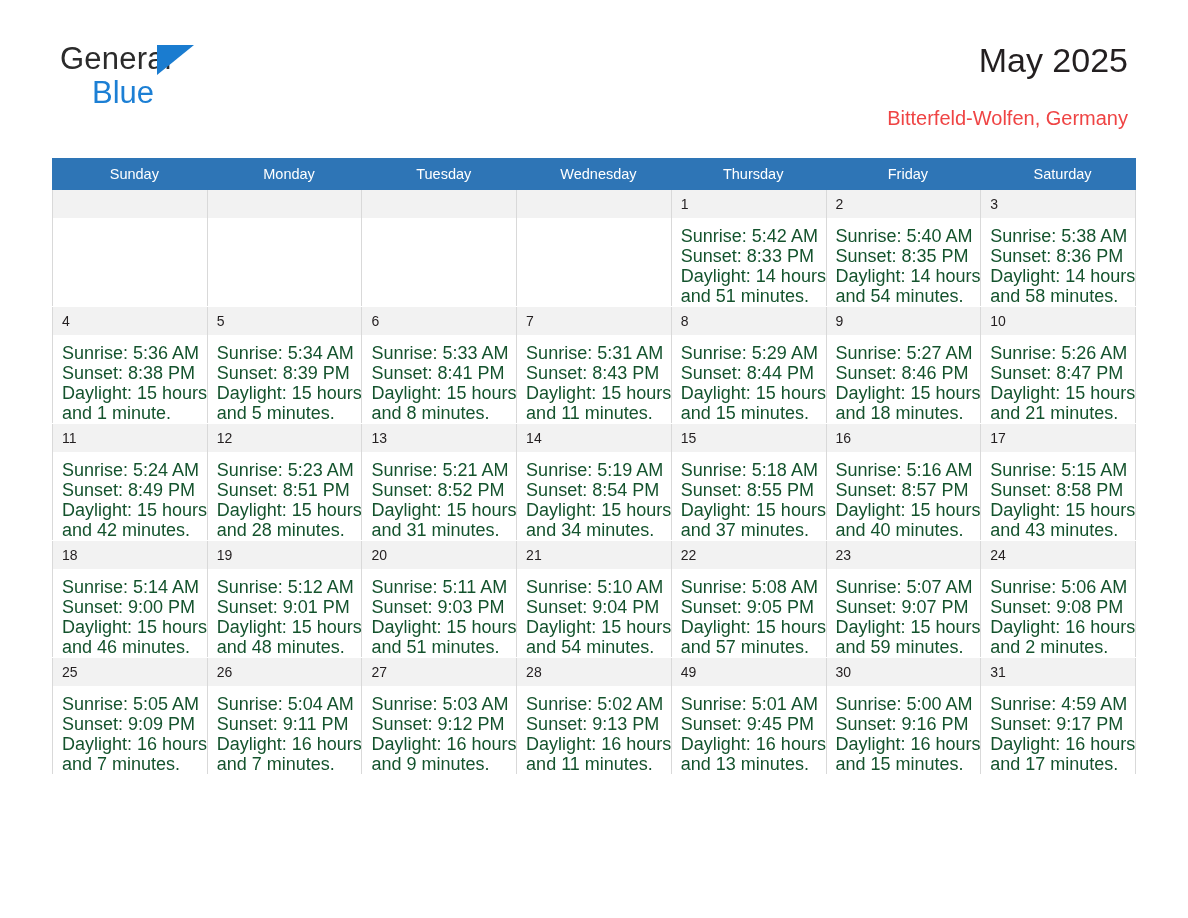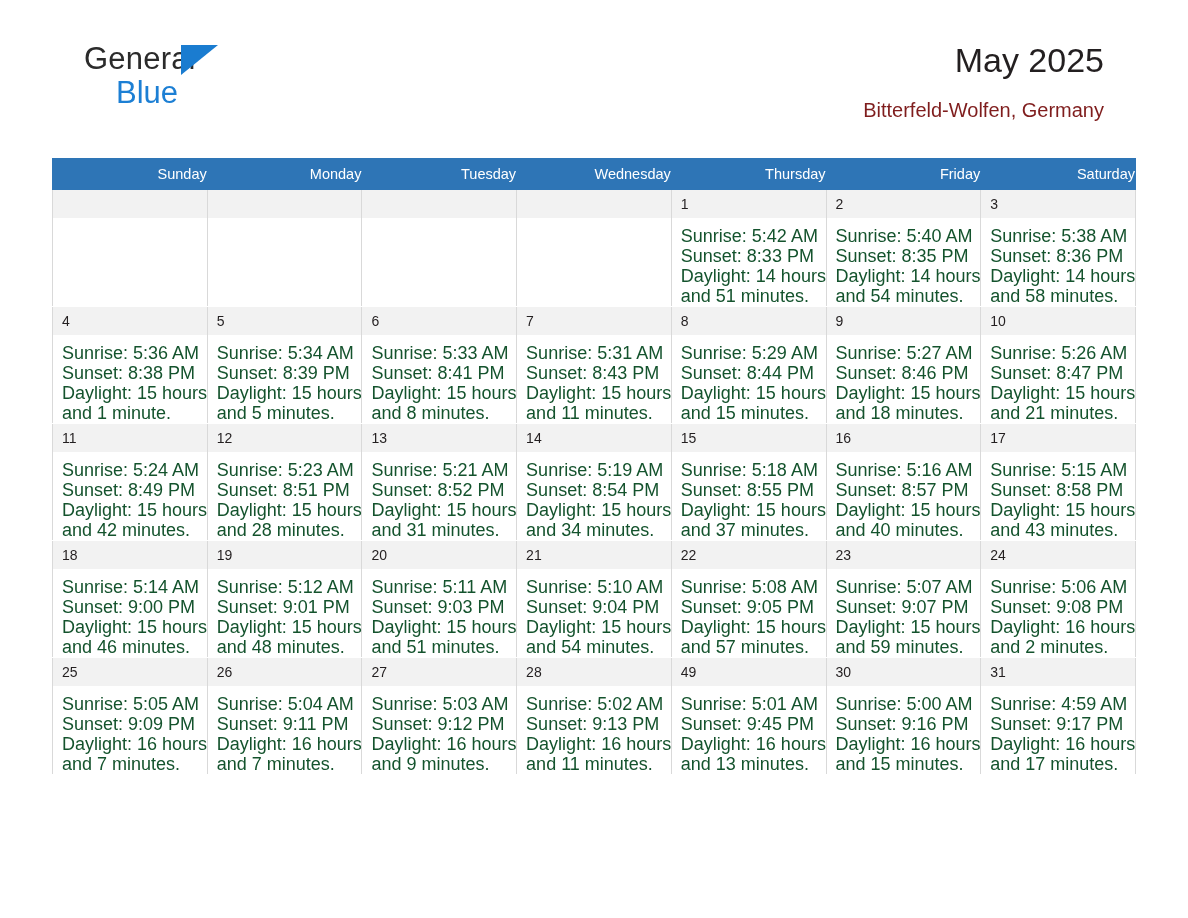--- a/index.html
+++ b/index.html
@@ -12,21 +12,21 @@
     background: #ffffff;
     font-family: "Liberation Sans", sans-serif;
     color: #1a1a1a;
     overflow: hidden;
   }
   .page {
     position: relative;
     width: 1188px;
     height: 918px;
     box-sizing: border-box;
-    padding: 0 76px;
+    padding: 0 52px;
   }
   
   .header {
     position: relative;
     height: 118px;
   }
   .logo {
     position: absolute;
     left: 8px;
     top: 42px;
@@ -64,39 +64,39 @@
     text-align: right;
   }
   .month-title {
     font-size: 34px;
     color: #231f20;
     line-height: 48px;
     font-weight: normal;
   }
   .location {
     font-size: 20px;
-    color: #7f1d1d;
-    margin-top: 14px;
+    color: #ef4444;
+    margin-top: 22px;
     line-height: 24px;
   }
   
   .calendar {
     position: absolute;
     left: 52px;
     top: 158px;
     width: 1084px;
     border-collapse: collapse;
     table-layout: fixed;
   }
   .calendar th {
     background: #2e75b6;
     color: #ffffff;
     font-size: 14.5px;
     font-weight: normal;
-    text-align: right;
+    text-align: center;
     padding: 7px 0 7px 9px;
     height: 16px;
     border: 1px solid #2e75b6;
   }
   .calendar td {
     vertical-align: top;
     border-left: 1px solid #d9d9d9;
     border-right: 1px solid #d9d9d9;
     border-bottom: 1px solid #ffffff;
     border-top: 1px solid #2e75b6;

